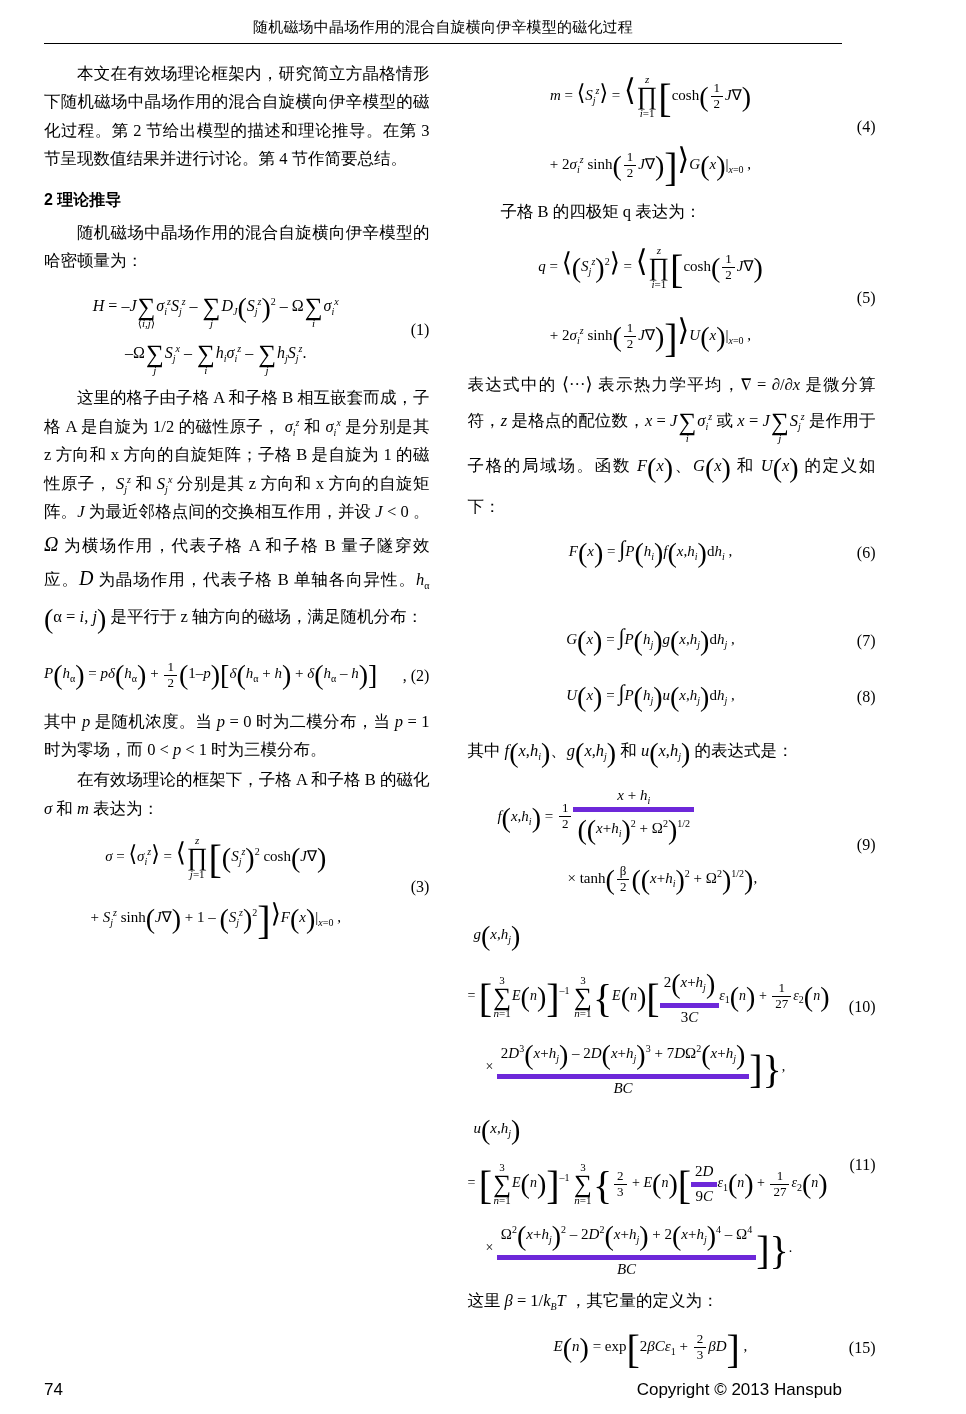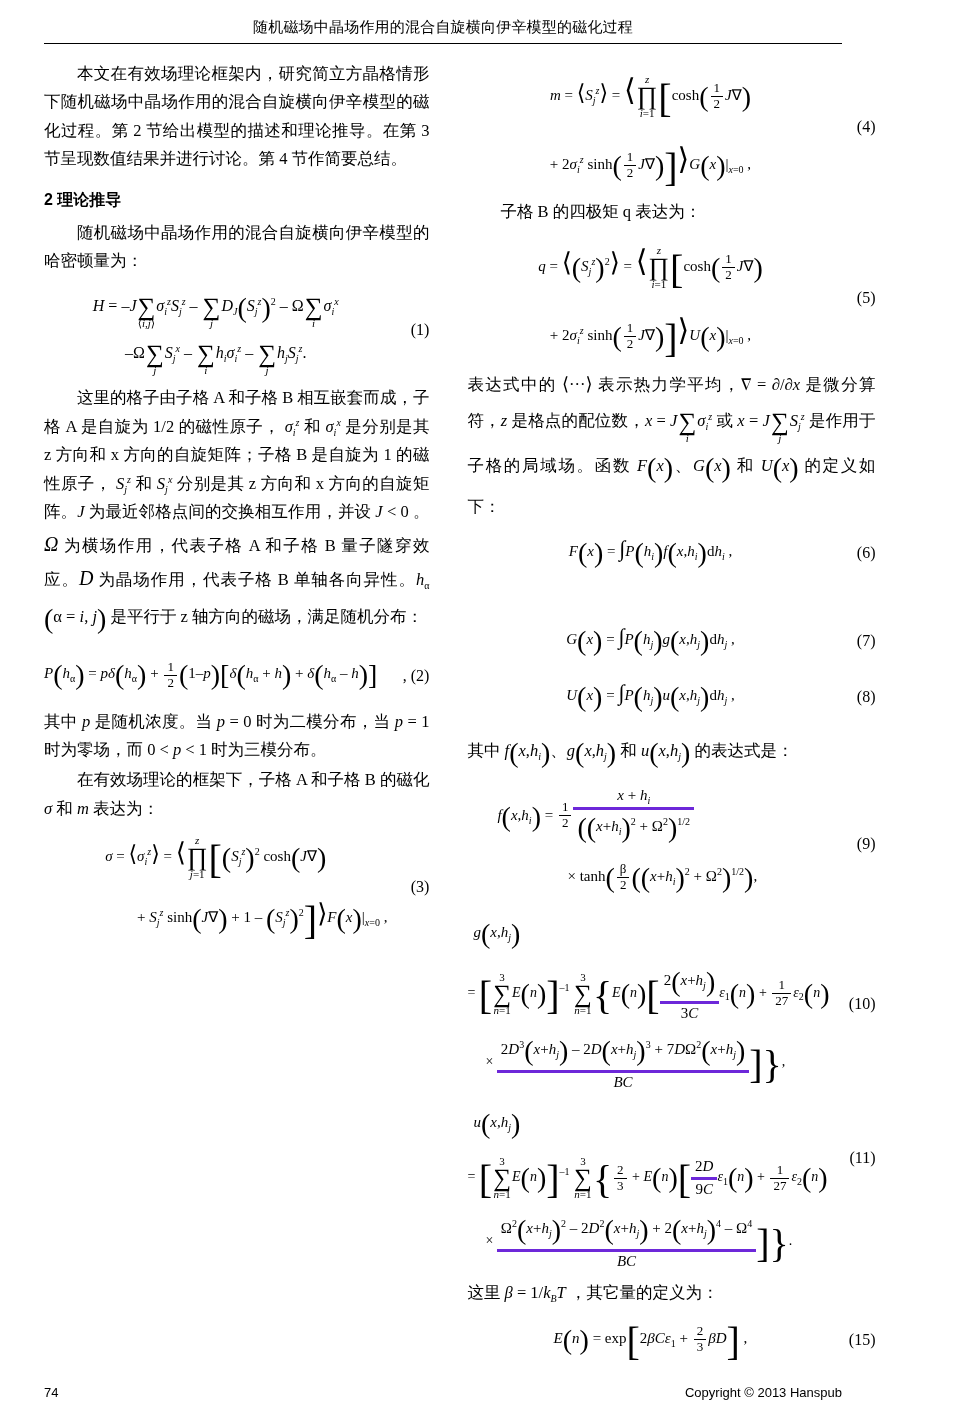--- a/index.html
+++ b/index.html
@@ -43,21 +43,21 @@
     font-family:"Liberation Sans", sans-serif;
     font-weight:bold;
     font-size:16px;
     margin:12px 0 6px 0;
   }
   .footer{
     position:absolute;
     left:44px;right:44px;bottom:14px;
     display:flex;
     justify-content:space-between;
-    font-size:13px;
+    font-size:17px;
     font-family:"Liberation Sans", sans-serif;
   }
   
   .eq{
     position:relative;
     margin:8px 0 8px 0;
     min-height:26px;
   }
   .eq .body{
     text-align:center;
@@ -107,21 +107,21 @@
   .sumprod .sym{display:block;font-size:25px;line-height:0.9;}
   .sumprod .bot{display:block;}
   .bigfrac{
     display:inline-block;
     vertical-align:middle;
     text-align:center;
     font-size:15px;
     line-height:1.3;
   }
   .bigfrac .n{display:block;padding:0 4px;}
-  .bigfrac .d{display:block;border-top:3px solid #6d28d9;padding:0 4px;}
+  .bigfrac .d{display:block;border-top:5px solid #6d28d9;padding:0 4px;}
   .mathline{text-align:center;font-size:16px;white-space:nowrap;}
   .mathline.l{text-align:left;}
 </style>
 </head>
 <body>
 
 <div class="page">
 
   <div class="header">随机磁场中晶场作用的混合自旋横向伊辛模型的磁化过程</div>
 
@@ -163,21 +163,21 @@
 
       <p class="para">
         在有效场理论的框架下，子格 A 和子格 B 的磁化 <span class="mi">σ</span> 和 <span class="mi">m</span> 表达为：
       </p>
 
       <div class="eq">
         <div class="body">
           <div class="mathline" style="font-size:15px;">
             <span class="mi">σ</span> = <span style="font-size:22px;">⟨</span><span class="mi">σ</span><sub><i>i</i></sub><sup><i>z</i></sup><span style="font-size:22px;">⟩</span> = <span style="font-size:26px;">⟨</span><span class="sumprod"><span class="top"><i>z</i></span><span class="sym">∏</span><span class="bot"><i>j</i>=1</span></span><span class="hugeparen">[</span><span class="bigparen">(</span><span class="mi">S</span><sub><i>j</i></sub><sup><i>z</i></sup><span class="bigparen">)</span><sup>2</sup> cosh<span class="bigparen">(</span><span class="mi">J</span>∇<span class="bigparen">)</span>
           </div>
-          <div class="mathline" style="font-size:15px;margin-top:10px;text-align:right;">
+          <div class="mathline" style="font-size:15px;margin-top:10px;">
             + <span class="mi">S</span><sub><i>j</i></sub><sup><i>z</i></sup> sinh<span class="bigparen">(</span><span class="mi">J</span>∇<span class="bigparen">)</span> + 1 – <span class="bigparen">(</span><span class="mi">S</span><sub><i>j</i></sub><sup><i>z</i></sup><span class="bigparen">)</span><sup>2</sup><span class="hugeparen">]</span><span style="font-size:26px;">⟩</span><span class="mi">F</span><span class="bigparen">(</span><span class="mi">x</span><span class="bigparen">)</span>|<sub><i>x</i>=0</sub> ,
           </div>
         </div>
         <div class="num">(3)</div>
       </div>
 
     </div>
 
     <div class="col">
 

